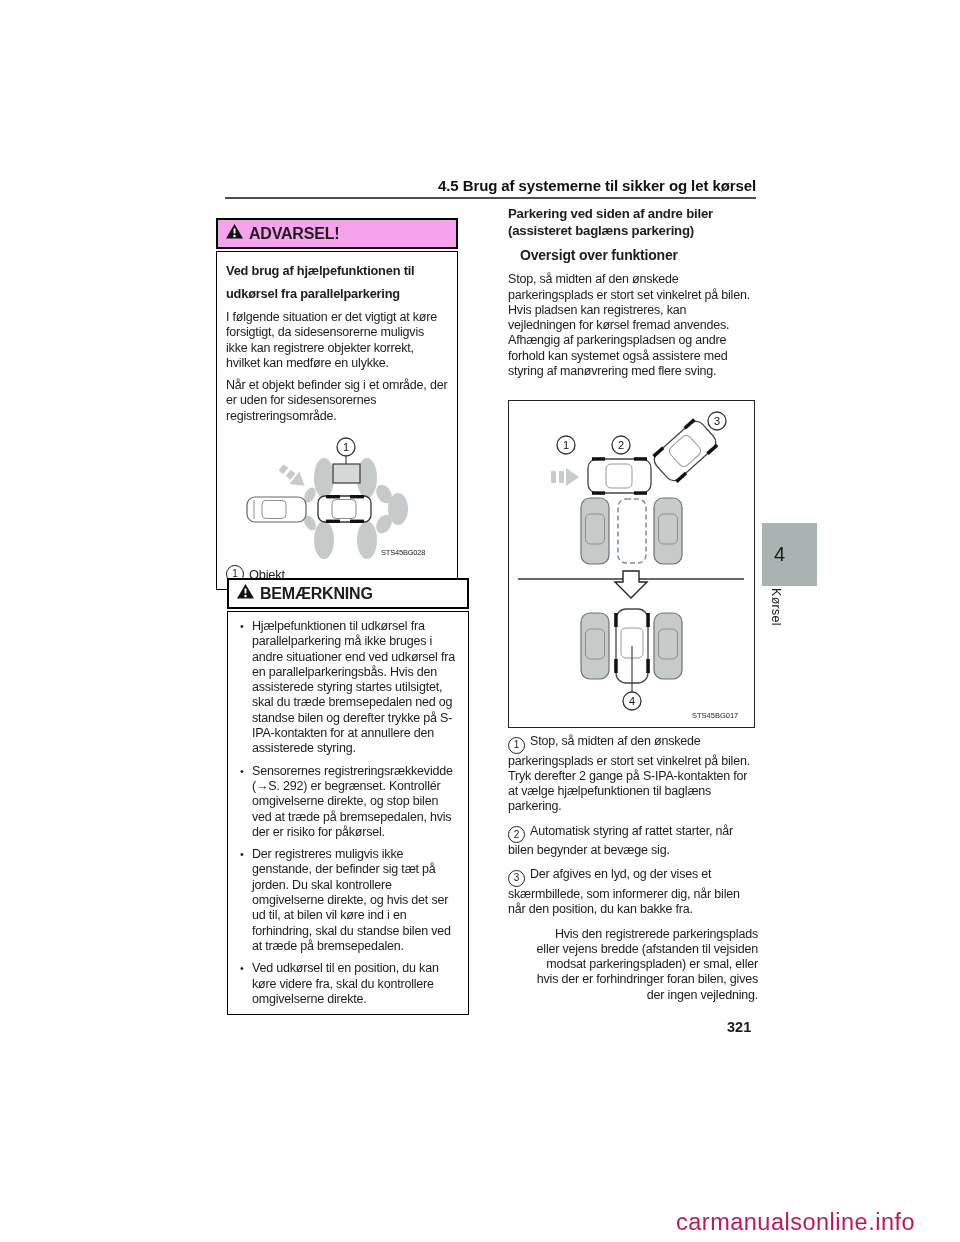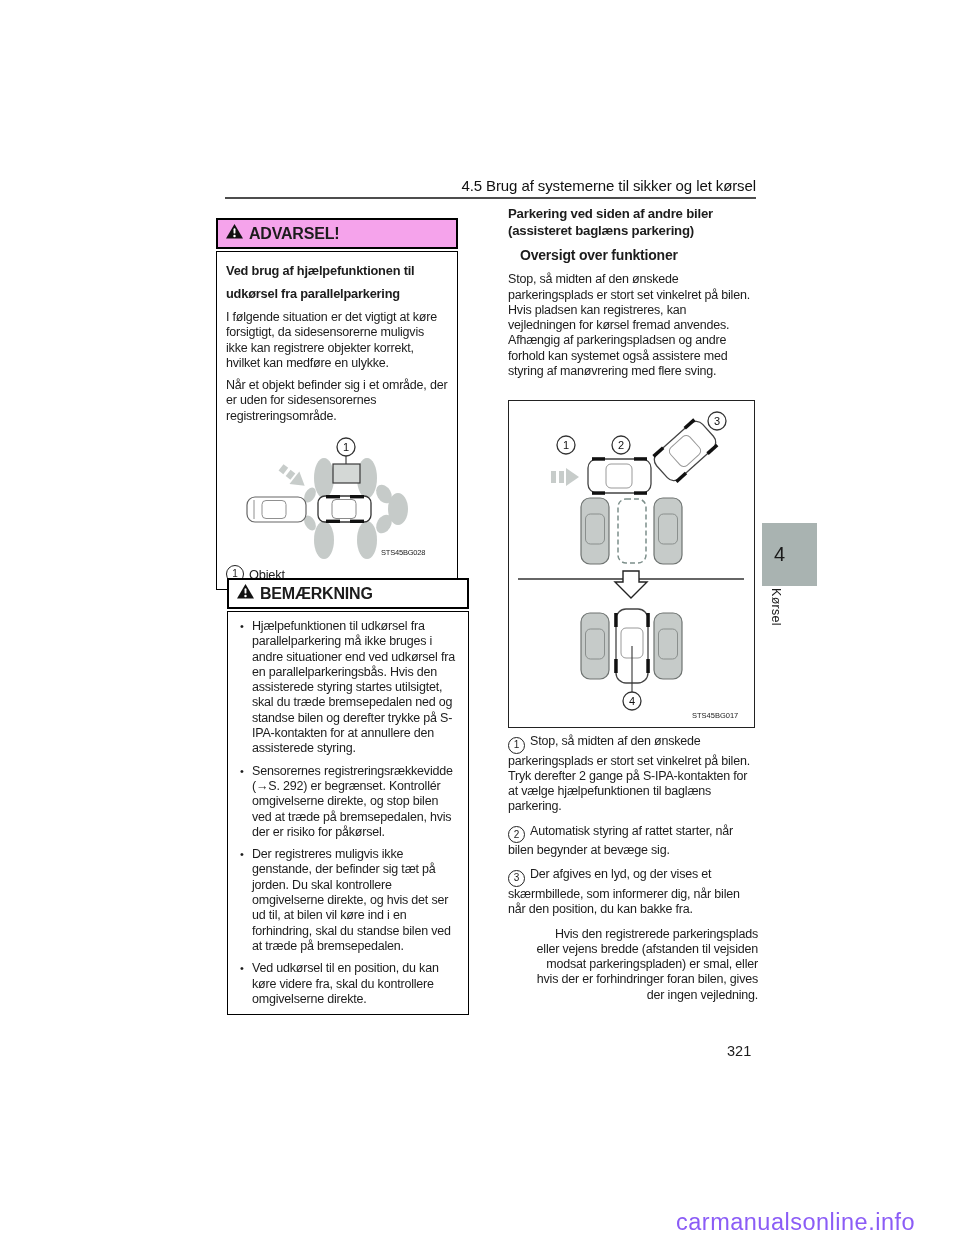--- a/index.html
+++ b/index.html
@@ -1,20 +1,20 @@
 <!DOCTYPE html>
 <html><head>
 <meta charset="utf-8">
 <style>
   html,body{margin:0;padding:0;background:#ffffff;}
   .page{position:relative;width:960px;height:1242px;background:#fff;overflow:hidden;
         font-family:"Liberation Sans",sans-serif;color:#1c1c1c;}
   
   .hdr{position:absolute;left:225px;top:177px;width:531px;text-align:right;
-       font-size:15px;font-weight:normal;letter-spacing:-0.1px;color:#111;}
+       font-size:15px;font-weight:bold;letter-spacing:-0.1px;color:#111;}
   .hdr-rule{position:absolute;left:225px;top:197px;width:531px;height:2px;background:#4d4d4d;}
   
   .body-txt{font-size:12.5px;line-height:15.3px;letter-spacing:-0.2px;}
   .preline{white-space:pre-line;}
   
   .wbox{position:absolute;left:216px;top:218px;width:242px;box-sizing:border-box;}
   .nbox{position:absolute;left:227px;top:578px;width:242px;box-sizing:border-box;}
   .box-head{border:2.5px solid #000;display:flex;align-items:center;gap:6px;
             padding:4px 8px;font-size:16px;font-weight:bold;letter-spacing:-0.2px;}
   .box-head.pink{background:#F5A3EB;}
@@ -41,22 +41,22 @@
   .rc-steps{position:absolute;left:508px;top:734px;width:250px;}
   .step{margin:0 0 9px 0;}
   .note{margin:0 0 0 21px;text-align:right;}
   
   .tab-sq{position:absolute;left:762px;top:523px;width:55px;height:63px;background:#A9B3B1;
           display:flex;align-items:center;justify-content:center;padding-right:20px;box-sizing:border-box;
           font-size:20px;color:#1a1a1a;}
   .tab-lbl{position:absolute;left:783px;top:588px;transform:rotate(90deg);transform-origin:0 0;
            font-size:12.5px;letter-spacing:0.3px;color:#1a1a1a;}
   
-  .pagenum{position:absolute;left:727px;top:1019px;font-size:14.5px;font-weight:normal;margin-top:24px;}
-  .wm{position:absolute;left:676px;top:1209px;font-size:23.5px;color:#8b5cf6;letter-spacing:0.5px;}
+  .pagenum{position:absolute;left:727px;top:1019px;font-size:14.5px;font-weight:bold;}
+  .wm{position:absolute;left:676px;top:1209px;font-size:23.5px;color:#be185d;letter-spacing:0.5px;}
   svg text{font-family:"Liberation Sans",sans-serif;}
 </style>
 </head>
 <body>
 
 <div class="page">
 
   <div class="hdr">4.5  Brug af systemerne til sikker og let kørsel</div>
   <div class="hdr-rule"></div>
 

